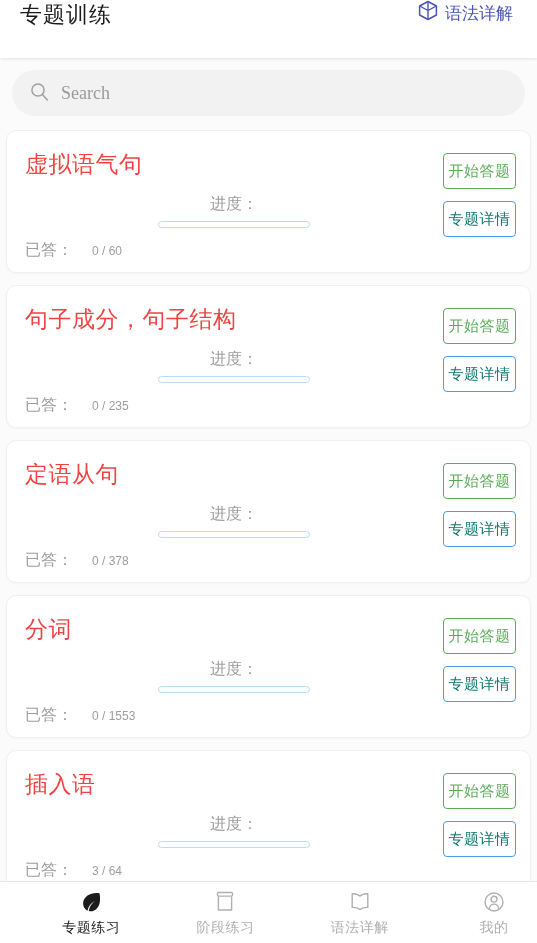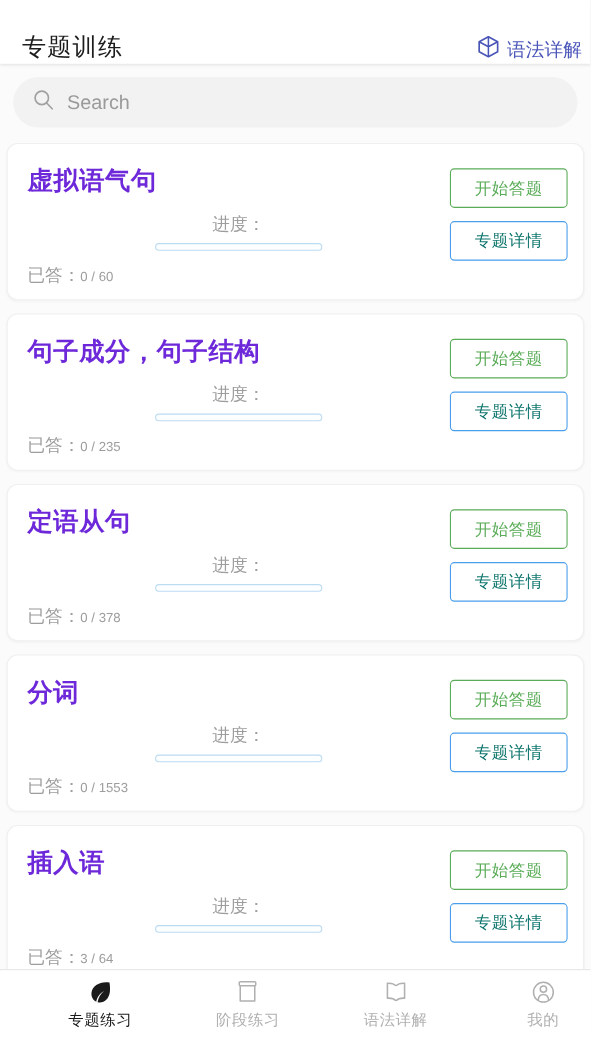--- a/index.html
+++ b/index.html
@@ -15,23 +15,23 @@
     background: #fbfbfb;
     color: #222;
     position: relative;
   }
 
   
   .header {
     height: 58px;
     background: #ffffff;
     display: flex;
-    align-items: flex-end;
+    align-items: flex-start;
     justify-content: space-between;
-    padding: 0 8px 0 20px;
+    padding: 0 24px 0 20px;
     box-shadow: 0 1px 3px rgba(0,0,0,0.10);
     position: relative;
     z-index: 5;
   }
   .header-title {
     font-size: 22px;
     color: #1c1c1c;
     letter-spacing: 1px;
     font-weight: 400;
   }
@@ -45,20 +45,21 @@
   }
   .cube-icon { display: block; }
 
   
   .search-row {
     display: flex;
     align-items: center;
     padding: 12px 12px 14px 12px;
     background: #fbfbfb;
     gap: 10px;
+    font-family: Liberation Serif, serif;
   }
   .search-box {
     flex: 1;
     height: 46px;
     background: #f2f2f2;
     border-radius: 23px;
     display: flex;
     align-items: center;
     padding: 0 18px;
     gap: 12px;
@@ -108,25 +109,24 @@
     padding: 18px 14px 16px 18px;
     display: flex;
     align-items: flex-start;
     justify-content: space-between;
     box-shadow: 0 1px 2px rgba(0,0,0,0.03);
     height: 143px;
   }
   .card-main { flex: 1; min-width: 0; }
   .card-title {
     font-size: 23px;
-    color: #6d28d9;
+    color: #ef4444;
     letter-spacing: 0.5px;
     margin-bottom: 14px;
     white-space: nowrap;
-    font-weight: bold;
   }
   .meta-row {
     display: flex;
     align-items: center;
     gap: 6px;
     margin-bottom: 12px;
     flex-direction: column;
   }
   .meta-label {
     font-size: 16px;
@@ -141,33 +141,33 @@
     overflow: hidden;
   }
   .progress-fill {
     height: 100%;
     background: #59b3ef;
     border-radius: 4px;
   }
   .answered-row {
     display: flex;
     align-items: baseline;
-    gap: 0;
+    gap: 19px;
   }
   .answered-value { font-size: 12px; color: #9d9d9d; }
 
   .card-actions {
     display: flex;
     flex-direction: column;
     gap: 12px;
     flex-shrink: 0;
     padding-top: 4px;
   }
   .btn {
-    width: 107px;
+    width: 73px;
     height: 36px;
     border-radius: 4px;
     background: #ffffff;
     font-family: inherit;
     font-size: 15px;
     cursor: pointer;
     display: flex;
     align-items: center;
     justify-content: center;
     letter-spacing: 0.5px;

